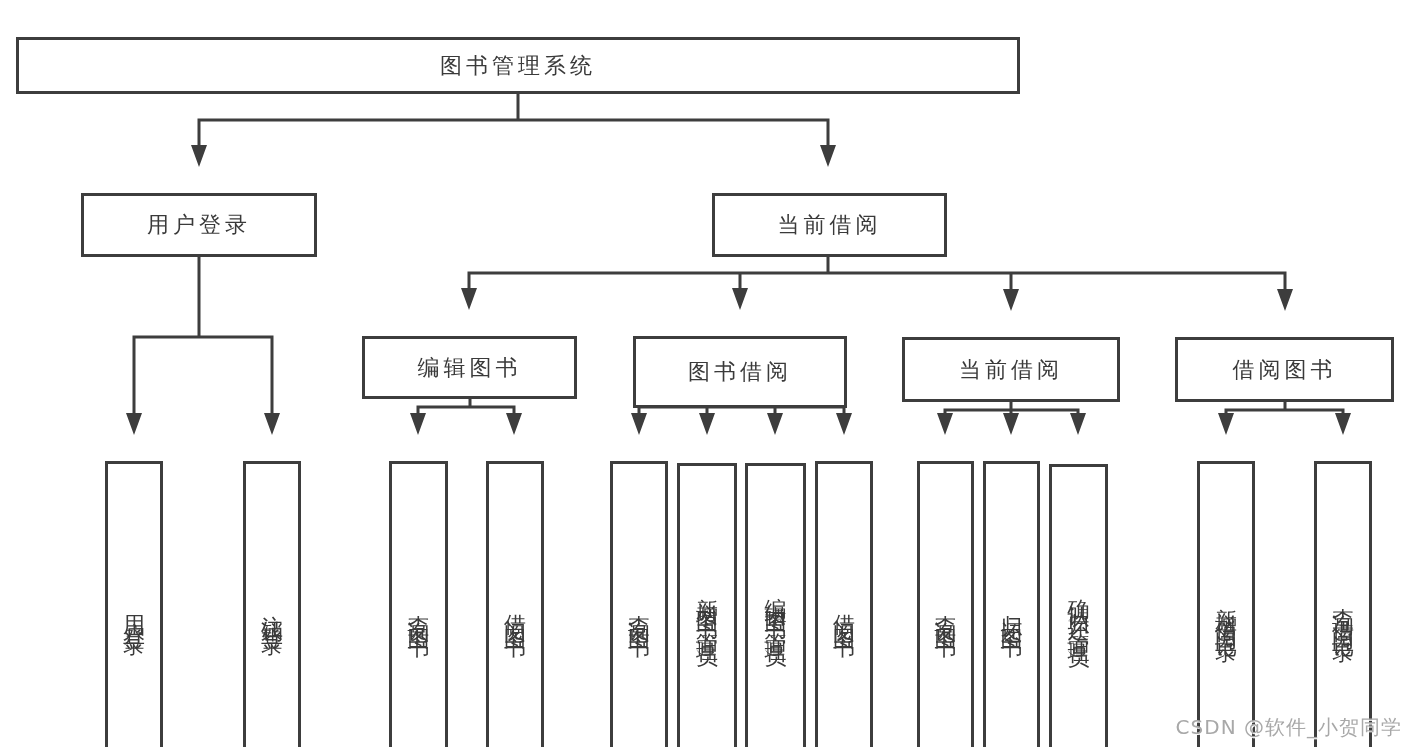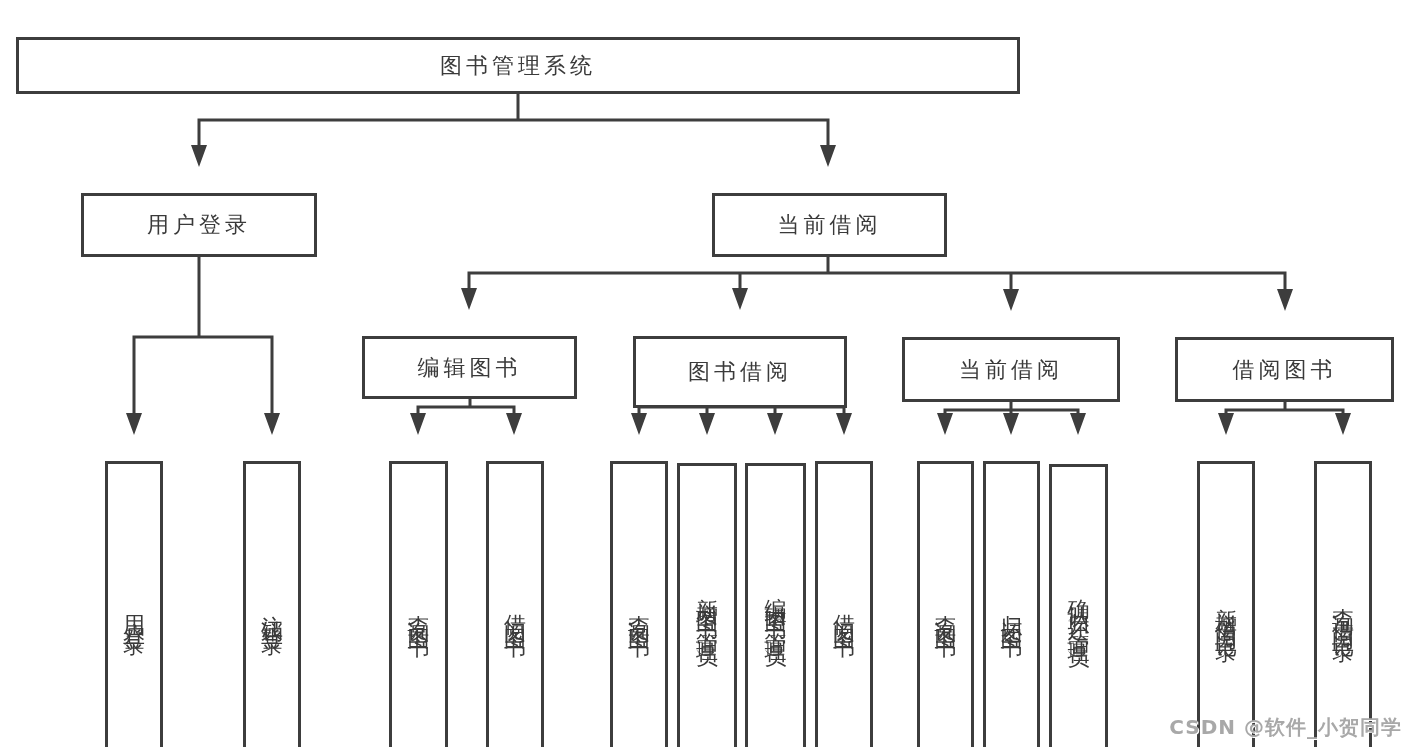--- a/index.html
+++ b/index.html
@@ -12,21 +12,21 @@
     position:absolute;box-sizing:border-box;border:3px solid #3d3d3d;background:#ffffff;
     display:flex;align-items:center;justify-content:center;margin-top:24px;
   }
   .box.h span{font-size:22px;letter-spacing:4px;white-space:nowrap;color:#3a3a3a;}
   .box.v span{
     writing-mode:vertical-rl;font-size:22px;letter-spacing:7px;line-height:1.1;
     white-space:nowrap;color:#3a3a3a;
   }
   .watermark{
     position:absolute;top:714px;right:3px;font-size:20px;color:#a8a8a8;
-    letter-spacing:1px;text-shadow:1px 1px 0 #ffffff;white-space:nowrap;font-weight:bold;
+    letter-spacing:1px;text-shadow:1px 1px 0 #ffffff;white-space:nowrap;
   }
 </style>
 </head>
 <body>
 
 <div class="canvas">
 
   <svg class="connectors" viewBox="0 0 1405 747" xmlns="http://www.w3.org/2000/svg">
 
     <path fill="none" stroke="#3d3d3d" stroke-width="3" d="

